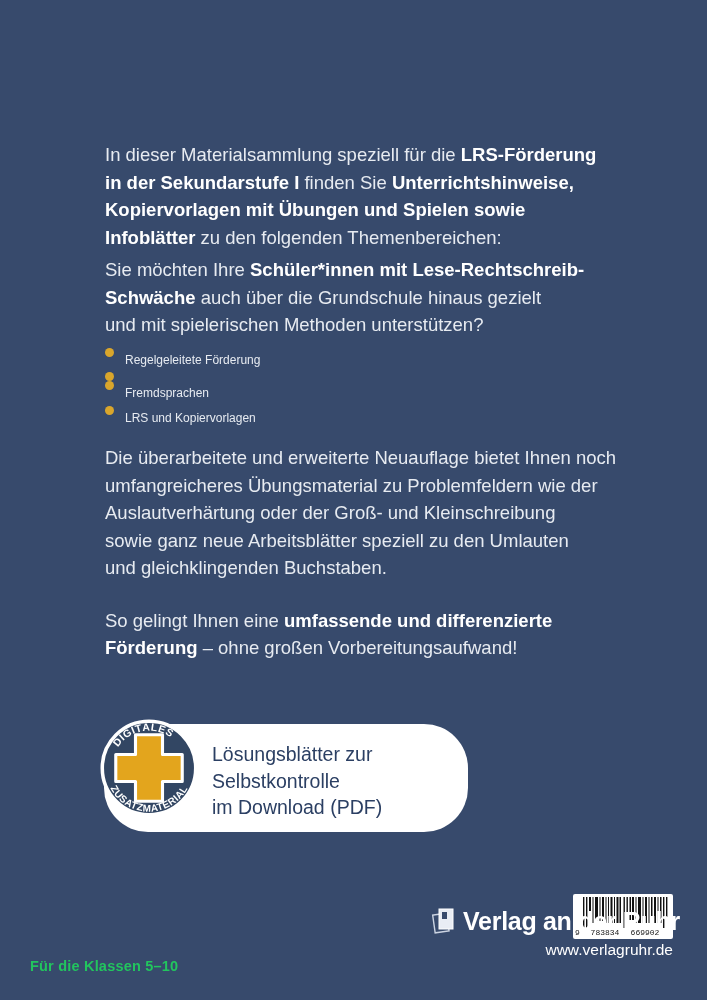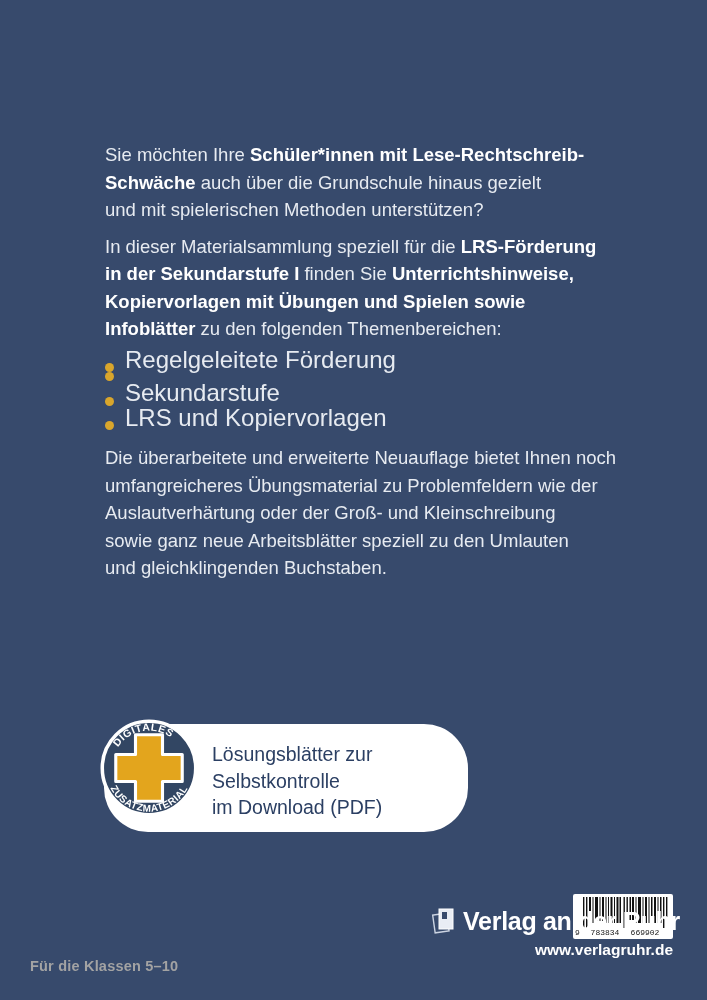--- a/index.html
+++ b/index.html
@@ -22,22 +22,22 @@
     white-space:pre;
   }
   .content p b{color:#ffffff;font-weight:bold;}
   #p-intro{margin-bottom:9px;}
   #p-materials{margin-bottom:5px;}
   #p-new{margin-bottom:25px;}
   ul.topics{
     list-style:none;margin:0 0 14px 0;padding:0;
   }
   ul.topics li{
-    display:flex;align-items:flex-end;gap:11px;
-    font-size:24px;line-height:24.5px;color:#e7ebf1;
+    display:flex;align-items:flex-start;gap:11px;
+    font-size:12px;line-height:24.5px;color:#e7ebf1;
     white-space:pre;
   }
   ul.topics .dot{
     width:9px;height:9px;border-radius:50%;
     background:#d9a62c;flex:0 0 auto;
   }
   
   .pill{
     position:absolute;left:104px;top:724px;
     width:364px;height:108px;
@@ -48,62 +48,64 @@
     font-size:19.5px;line-height:26.5px;
     color:#2b3f63;white-space:pre-line;
   }
   .badge{
     position:absolute;left:95px;top:714px;
     width:108px;height:108px;
   }
   
   .classes{
     position:absolute;left:30px;top:958px;
-    font-size:14.5px;font-weight:bold;color:#a3a3a3;letter-spacing:.2px;
+    font-size:14.5px;font-weight:bold;color:#22c55e;letter-spacing:.2px;
   }
   .barcode-box{
     position:absolute;left:573px;top:894px;
     width:100px;height:45px;background:#ffffff;border-radius:2px;
   }
   .website{
     position:absolute;right:34px;top:941px;
-    font-size:15.5px;font-weight:bold;color:#ffffff;
+    font-size:15.5px;font-weight:normal;color:#ffffff;
   }
   .publisher{
     position:absolute;right:27px;top:906px;
     display:flex;align-items:flex-end;gap:7px;
   }
   .publisher .pub-name{
     font-size:25px;font-weight:bold;color:#ffffff;letter-spacing:-.3px;
   }
 </style>
 </head>
 <body>
 
 <div class="page">
 
   <main class="content">
-    <p id="p-intro"><span>Sie möchten Ihre </span><b>Schüler*innen mit Lese-Rechtschreib-
-Schwäche</b><span> auch über die Grundschule hinaus gezielt
-und mit spielerischen Methoden unterstützen?</span></p>
     <p id="p-materials"><span>In dieser Materialsammlung speziell für die </span><b>LRS-Förderung
 in der Sekundarstufe I</b><span> finden Sie </span><b>Unterrichtshinweise,
 Kopiervorlagen mit Übungen und Spielen sowie
 Infoblätter</b><span> zu den folgenden Themenbereichen:</span></p>
+    <p id="p-intro"><span>Sie möchten Ihre </span><b>Schüler*innen mit Lese-Rechtschreib-
+Schwäche</b><span> auch über die Grundschule hinaus gezielt
+und mit spielerischen Methoden unterstützen?</span></p>
     <ul id="topics" class="topics">
         <li><span class="dot"></span><span>Regelgeleitete Förderung</span></li>
         <li><span class="dot"></span></li>
-        <li><span class="dot"></span><span>Sekundarstufe</span></li>
+        <li><span class="dot"></span><span>Fremdsprachen</span></li>
         <li><span class="dot"></span><span>LRS und Kopiervorlagen</span></li>
       </ul>
     <p id="p-new"><span>Die überarbeitete und erweiterte Neuauflage bietet Ihnen noch
 umfangreicheres Übungsmaterial zu Problemfeldern wie der
 Auslautverhärtung oder der Groß- und Kleinschreibung
 sowie ganz neue Arbeitsblätter speziell zu den Umlauten
 und gleichklingenden Buchstaben.</span></p>
+    <p id="p-closing"><span>So gelingt Ihnen eine </span><b>umfassende und differenzierte
+Förderung</b><span> – ohne großen Vorbereitungsaufwand!</span></p>
   </main>
 
   <div class="pill">
     <div class="pill-label">Lösungsblätter zur Selbstkontrolle
 im Download (PDF)</div>
   </div>
 
   <svg class="badge" viewBox="0 0 104 104">
     <circle cx="52" cy="52" r="45" fill="#324663" stroke="#ffffff" stroke-width="3.4"></circle>
     <path id="arcTop" d="M 20.8 34 A 36 36 0 0 1 75.1 24.4" fill="none"></path>

